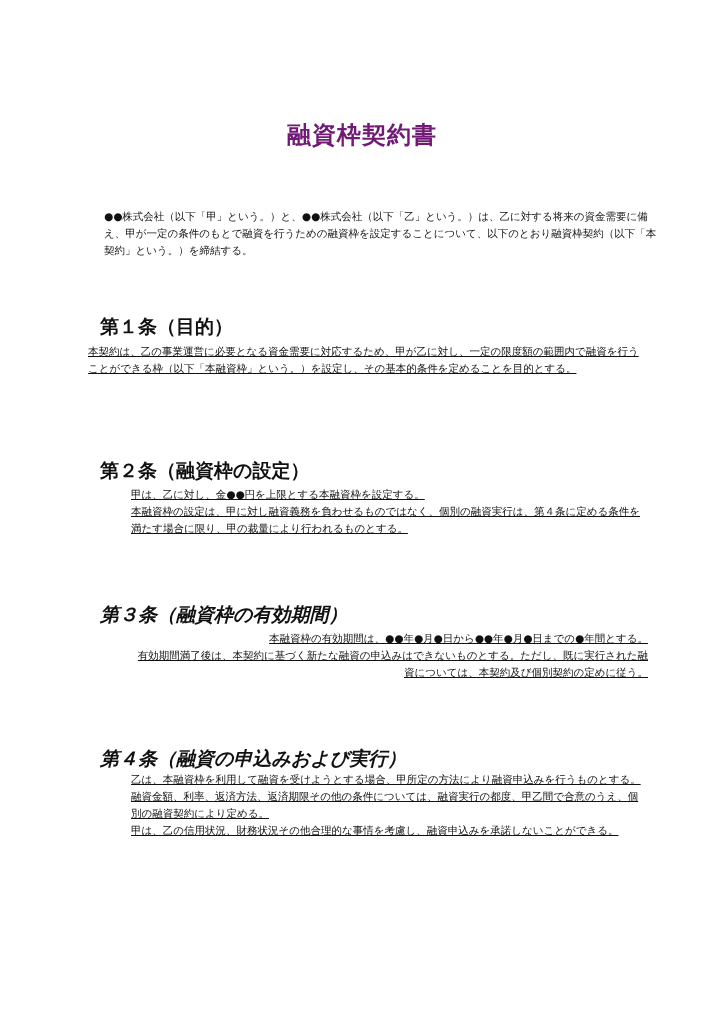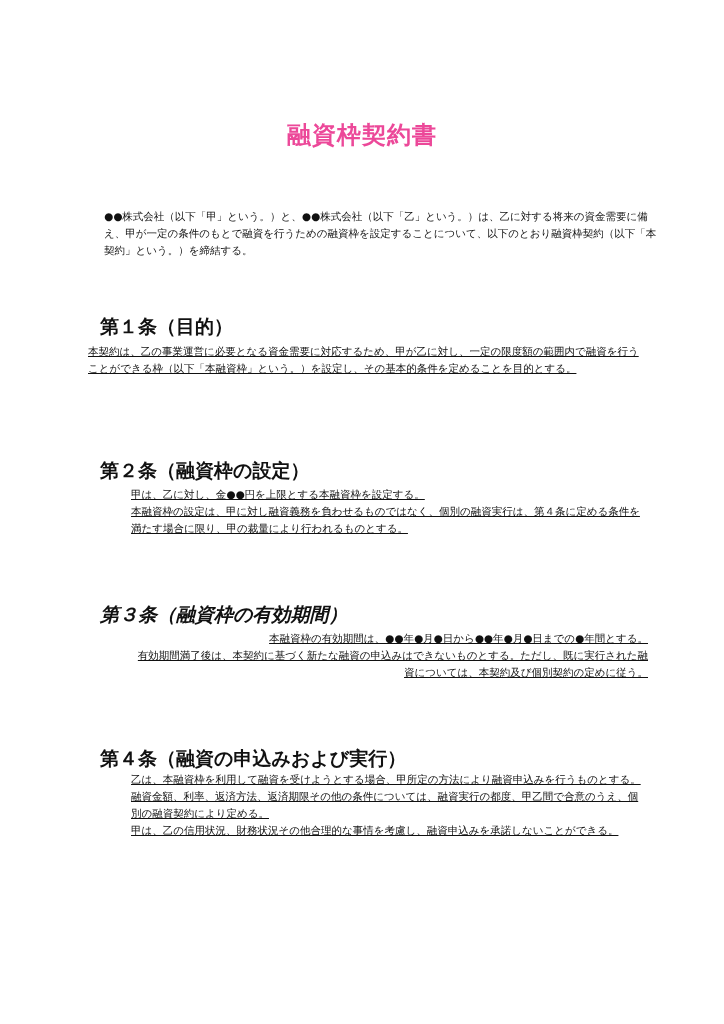--- a/index.html
+++ b/index.html
@@ -22,21 +22,21 @@
     }
     .title {
       position: absolute;
       left: 0; width: 724px;
       top: 118px;
       text-align: center;
       font-size: 24px;
       font-weight: bold;
       letter-spacing: 1px;
       line-height: 34px;
-      color: #ec4899;
+      color: #701a75;
     }
     .preamble {
       position: absolute;
       left: 88px;
       top: 192px;
       width: 560px;
       font-size: 10.5px;
       line-height: 17px;
       margin: 16px;
     }
@@ -82,20 +82,20 @@
     <p>甲は、乙に対し、金●●円を上限とする本融資枠を設定する。</p>
     <p>本融資枠の設定は、甲に対し融資義務を負わせるものではなく、個別の融資実行は、第４条に定める条件を満たす場合に限り、甲の裁量により行われるものとする。</p>
   </div>
 
   <h2 class="article-heading" style="top:588px;font-style:italic;">第３条（融資枠の有効期間）</h2>
   <div class="article-body body-indent" style="top:630px;text-align:right;">
     <p>本融資枠の有効期間は、●●年●月●日から●●年●月●日までの●年間とする。</p>
     <p>有効期間満了後は、本契約に基づく新たな融資の申込みはできないものとする。ただし、既に実行された融資については、本契約及び個別契約の定めに従う。</p>
   </div>
 
-  <h2 class="article-heading" style="top:732px;">第４条（融資の申込みおよび実行）</h2>
+  <h2 class="article-heading" style="top:732px;font-style:italic;">第４条（融資の申込みおよび実行）</h2>
   <div class="article-body body-indent" style="top:771px;">
     <p>乙は、本融資枠を利用して融資を受けようとする場合、甲所定の方法により融資申込みを行うものとする。</p>
     <p>融資金額、利率、返済方法、返済期限その他の条件については、融資実行の都度、甲乙間で合意のうえ、個別の融資契約により定める。</p>
     <p>甲は、乙の信用状況、財務状況その他合理的な事情を考慮し、融資申込みを承諾しないことができる。</p>
   </div>
 
 </div>
 
 </body></html>

